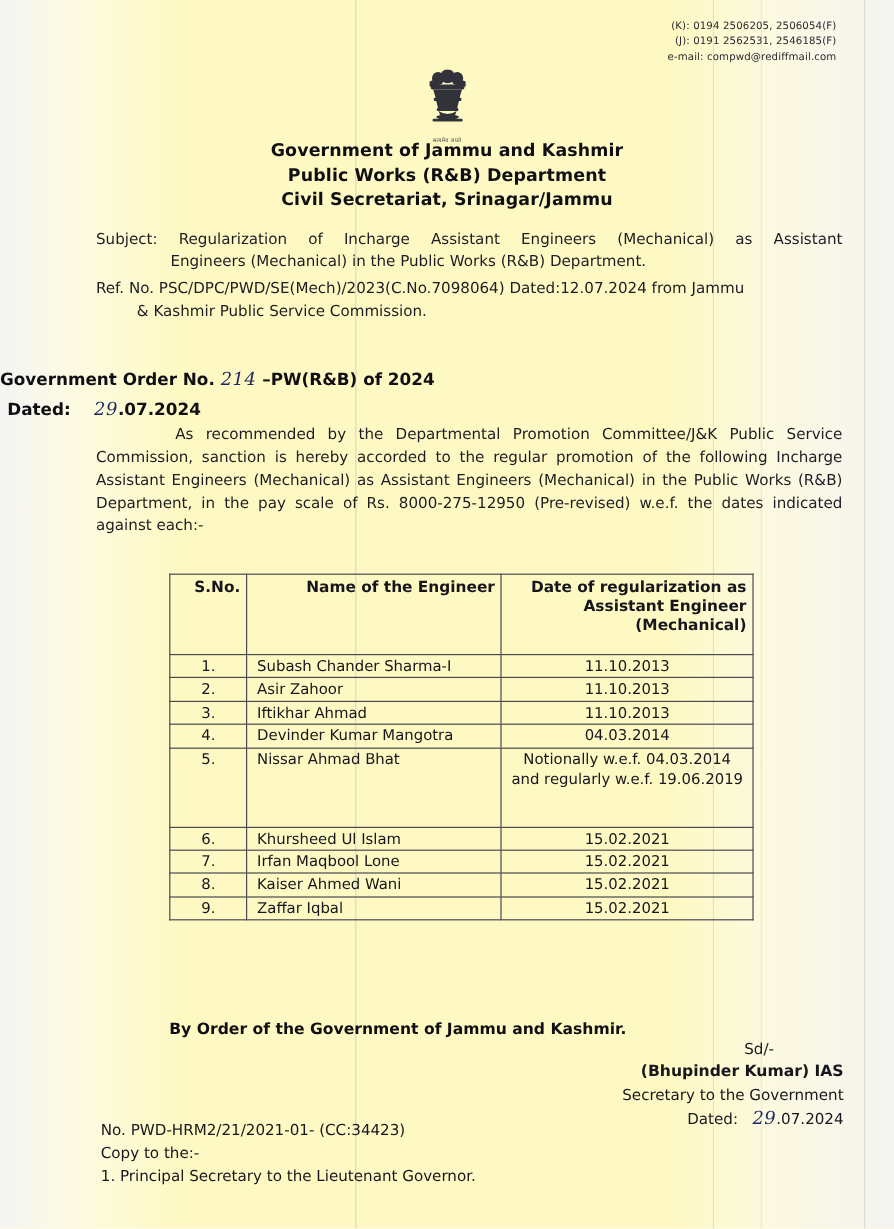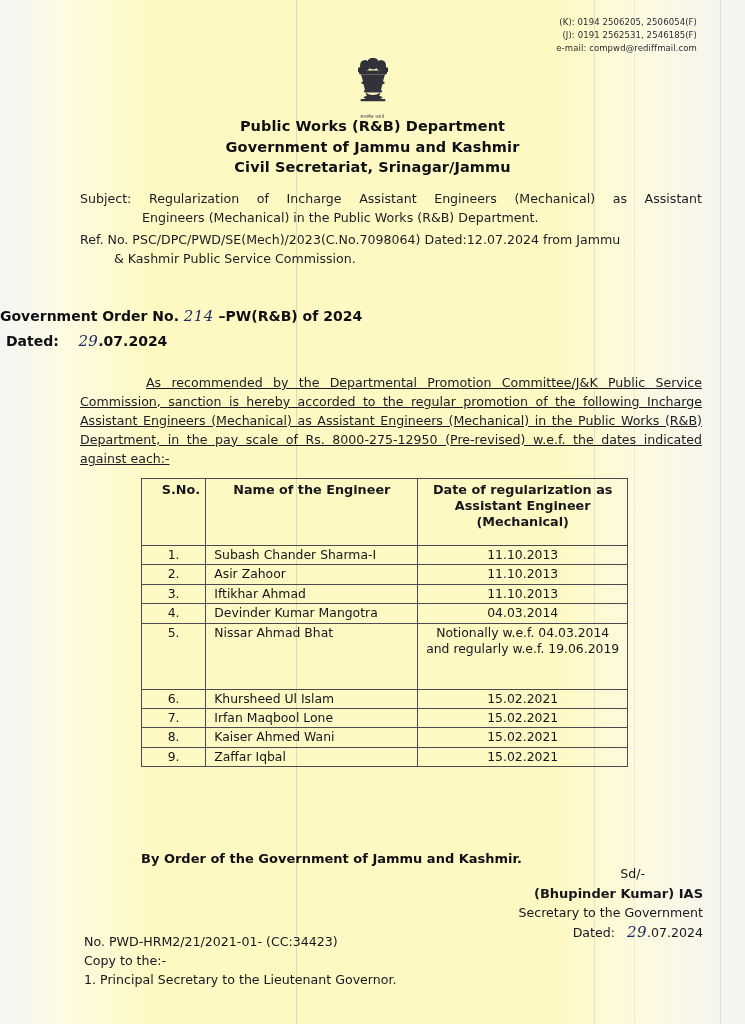--- a/index.html
+++ b/index.html
@@ -143,26 +143,25 @@
   .hand {
     font-family: "DejaVu Serif", serif;
     color: #1d2a63;
     font-weight: normal;
     font-style: italic;
     font-size: 15px;
     letter-spacing: .4px;
   }
 
   .body-para {
-    top: 374px;
+    top: 353px;
     left: 80px;
     width: 622px;
     text-align: justify;
     text-align-last: left;
-    text-decoration: underline;
   }
   .body-para .indent { padding-left: 66px; }
 
   
   #reg-table {
     position: absolute;
     top: 478px;
     left: 141px;
     width: 487px;
     border-collapse: collapse;
@@ -172,21 +171,21 @@
   }
   #reg-table th, #reg-table td {
     border: 1px solid #4a4a52;
     padding: 1px 5px;
     vertical-align: top;
   }
   #reg-table thead th {
     font-weight: bold;
     font-size: 12.8px;
     line-height: 1.25;
-    text-align: center;
+    text-align: right;
     height: 62px;
     vertical-align: top;
     padding-top: 3px;
   }
   #reg-table th.c-sno { width: 54px; text-align: right; padding-left: 6px; }
   #reg-table th.c-name { width: 218px; }
   #reg-table th.c-date { width: 211px; }
   #reg-table td.c-sno { text-align: center; }
   #reg-table td.c-name { text-align: left; padding-left: 8px; }
   #reg-table td.c-date { text-align: center; line-height: 1.32; }
@@ -270,22 +269,22 @@
             <path d="M13.5 34.4 q7.5 5 15 0 l-1.5 4.2 h-12 z"></path>
             <ellipse cx="21" cy="39.6" rx="9.5" ry="2.1"></ellipse>
             <rect x="8.5" y="41" width="25" height="2.3" rx="1"></rect>
           </g>
         </svg>
       </span>
       <div class="emblem-motto">सत्यमेव जयते</div>
     </div>
 
     <div class="org-title">
+      <div>Government of Jammu and Kashmir</div>
       <div>Public Works (R&amp;B) Department</div>
-      <div>Government of Jammu and Kashmir</div>
       <div>Civil Secretariat, Srinagar/Jammu</div>
     </div>
 
     <div class="para subject">
       <span class="l1">
         <span class="lbl">Subject:</span>
         <span>Regularization of Incharge Assistant Engineers (Mechanical) as Assistant</span>
       </span>
       <span class="l2">Engineers (Mechanical) in the Public Works (R&amp;B) Department.</span>
     </div>

